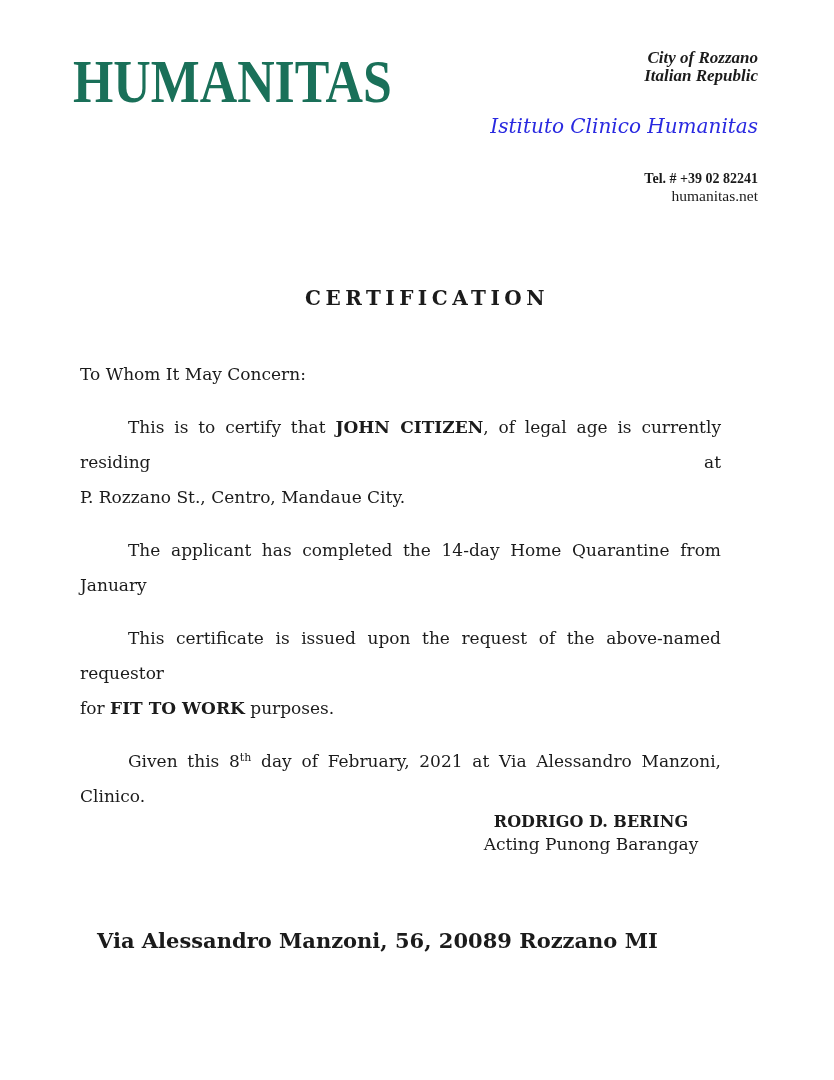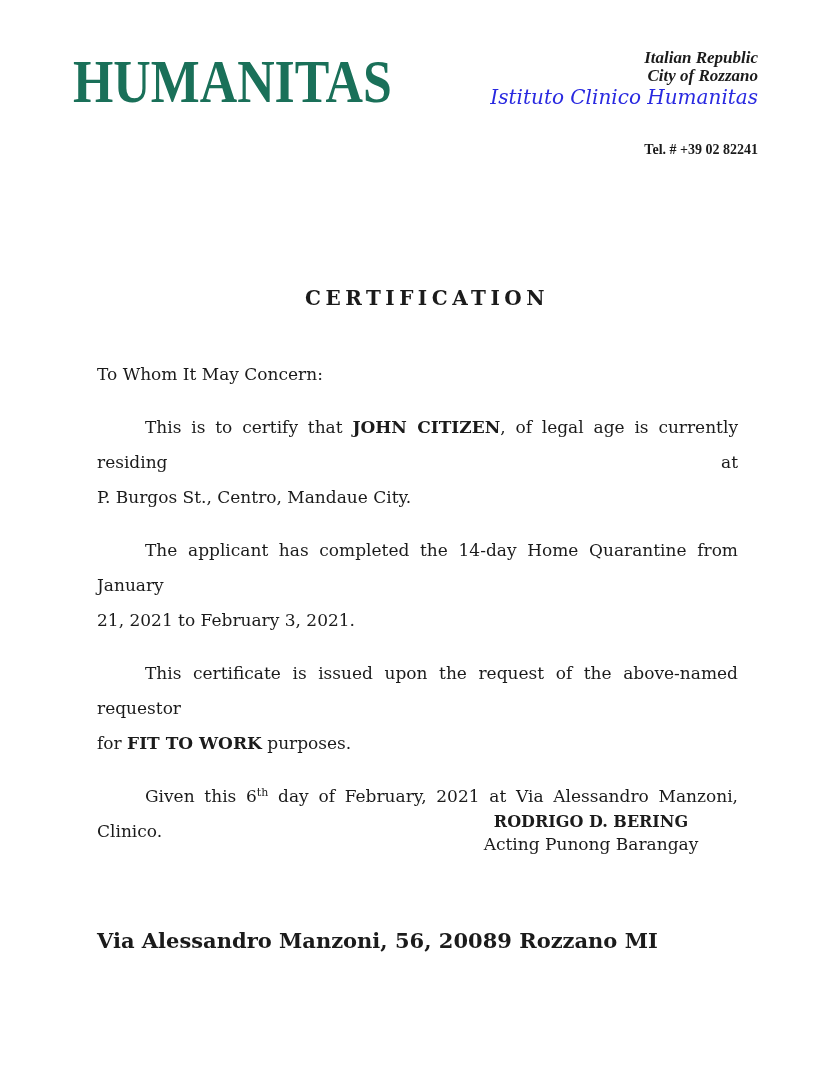--- a/index.html
+++ b/index.html
@@ -34,20 +34,21 @@
     text-align: right;
   }
   .region-line {
     font-family: "Liberation Serif", serif;
     font-style: italic;
     font-weight: 700;
     font-size: 17px;
     line-height: 18px;
   }
   .institute {
+    margin-top: 29px;
     font-family: "DejaVu Serif", serif;
     font-style: italic;
     font-size: 20px;
     line-height: 24px;
     color: var(--institute-blue, #2929e0);
   }
   .phone {
     font-family: "Liberation Serif", serif;
     font-weight: 700;
     font-size: 14px;
@@ -69,21 +70,21 @@
     text-align: center;
     font-weight: 700;
     font-size: 20px;
     letter-spacing: 4.5px;
     line-height: 35px;
   }
 
   
   .body-text {
     position: absolute;
-    left: 97px;
+    left: 80px;
     top: 357px;
     width: 641px;
     font-size: 17px;
     line-height: 35px;
   }
   .salutation { margin: 0; }
   .para { margin: 18px 0 0 0; }
   .line { display: block; text-align: left; }
   .jline { display: block; text-align: justify; text-align-last: justify; }
   .indent { text-indent: 48px; }
@@ -115,48 +116,48 @@
   }
 </style>
 </head>
 <body>
 
 <div class="page" style="color: rgb(27, 27, 27); padding-left: 20px;">
 
   <div class="logo">HUMANITAS</div>
 
   <div class="hdr-right">
+    <div class="region-line">City of Rozzano</div>
     <div class="region-line">Italian Republic</div>
-    <div class="region-line">City of Rozzano</div>
     <div class="institute">Istituto Clinico Humanitas</div>
     <div class="phone">Tel. # +39 02 82241</div>
+    <div class="website">humanitas.net</div>
   </div>
 
   <div class="doc-title">CERTIFICATION</div>
 
   <div class="body-text">
     <p class="salutation">To Whom It May Concern:</p>
 
     <p class="para">
       <span class="jline indent"><span>This is to certify that </span><b>JOHN CITIZEN</b><span>, of legal age is currently residing at</span></span>
-      <span class="line">P. Burgos St., Centro, Mandaue City.</span>
+      <span class="line">P. Rozzano St., Centro, Mandaue City.</span>
     </p>
 
     <p class="para">
       <span class="jline indent">The applicant has completed the 14-day Home Quarantine from January</span>
-      <span class="line">21, 2021 to February 3, 2021.</span>
     </p>
 
     <p class="para">
       <span class="jline indent">This certificate is issued upon the request of the above-named requestor</span>
       <span class="line"><span>for </span><b>FIT TO WORK</b><span> purposes.</span></span>
     </p>
 
     <p class="para">
-      <span class="jline indent"><span>Given this 6</span><sup class="ord">th</sup><span> day of February, 2021 at Via Alessandro Manzoni,</span></span>
+      <span class="jline indent"><span>Given this 8</span><sup class="ord">th</sup><span> day of February, 2021 at Via Alessandro Manzoni,</span></span>
       <span class="line">Clinico.</span>
     </p>
   </div>
 
   <div class="sig">
     <div class="sig-name">RODRIGO D. BERING</div>
     <div class="sig-role">Acting Punong Barangay</div>
   </div>
 
   <div class="footer-address">Via Alessandro Manzoni, 56, 20089 Rozzano MI</div>

